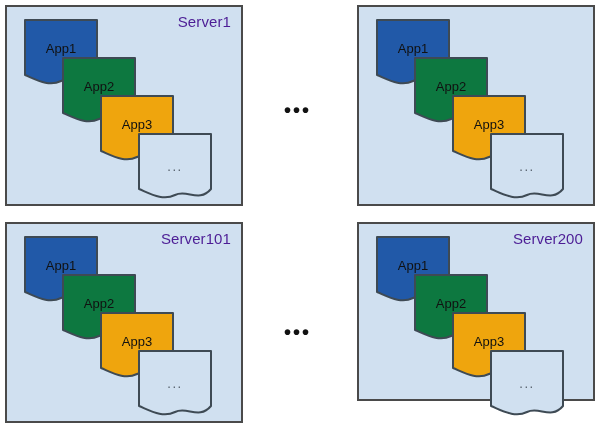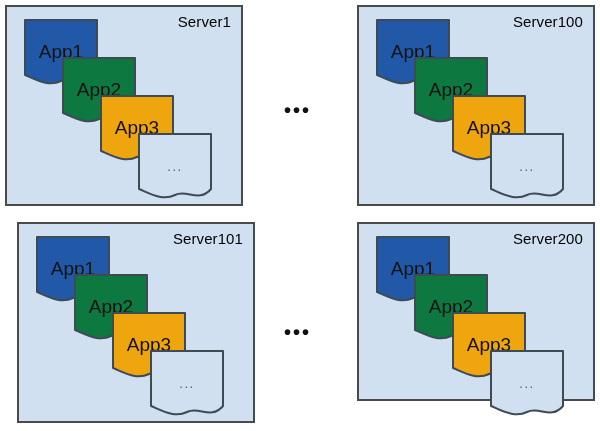--- a/index.html
+++ b/index.html
@@ -29,21 +29,21 @@
     box-sizing: border-box;
     background: #d0e0f0;
     border: 2px solid #4a4a4a;
   }
 
   .server-label {
     position: absolute;
     right: 10px;
     top: 6px;
     font-size: 15px;
-    color: #000000;
+    color: #4c1d95;
     font-family: "Liberation Sans", sans-serif;
     letter-spacing: 0.1px;
     white-space: nowrap;
   }
 
   .app-stack {
     position: absolute;
     left: 0;
     top: 0;
     width: 100%;
@@ -62,21 +62,21 @@
     height: 70px;
     overflow: visible;
   }
 
   .app-doc .app-label {
     position: absolute;
     left: 0;
     top: 22px;
     width: 74px;
     text-align: center;
-    font-size: 19px;
+    font-size: 13px;
     color: #111111;
     font-family: "Liberation Sans", sans-serif;
     pointer-events: none;
     white-space: nowrap;
   }
 
   .app-doc.ellipsis-doc .app-label {
     font-size: 13px;
     color: #55606b;
     letter-spacing: 1.5px;
@@ -120,49 +120,48 @@
         </div>
         <div class="app-doc ellipsis-doc" style="left: 131px; top: 126px; z-index: 13;">
           <svg viewBox="0 0 74 70">
             <path d="M1,1 L73,1 L73,56 C61,70 49,56 37,62 C25,68 13,61 1,56 Z" fill="#d0e0f0" stroke="#3e4a54" stroke-width="2" stroke-linejoin="round"></path>
           </svg>
           <span class="app-label" style="color: rgb(85, 96, 107);">...</span>
         </div>
       </div>
     </div>
     <div class="server-panel" style="left: 357px; top: 5px; width: 238px; height: 201px; background: rgb(208, 224, 240); border-color: rgb(74, 74, 74);">
-      <div class="server-label">Server100</div>
-      <div class="app-stack">
-        <div class="app-doc" style="left: 17px; top: 12px; z-index: 10;">
-          <svg viewBox="0 0 74 70">
-            <path d="M1,1 L73,1 L73,56 C61,70 49,56 37,62 C25,68 13,61 1,56 Z" fill="#2159a8" stroke="#3e4a54" stroke-width="2" stroke-linejoin="round"></path>
-          </svg>
-          <span class="app-label" style="color: rgb(17, 17, 17);">App1</span>
-        </div>
-        <div class="app-doc" style="left: 55px; top: 50px; z-index: 11;">
-          <svg viewBox="0 0 74 70">
-            <path d="M1,1 L73,1 L73,56 C61,70 49,56 37,62 C25,68 13,61 1,56 Z" fill="#0d7840" stroke="#3e4a54" stroke-width="2" stroke-linejoin="round"></path>
-          </svg>
-          <span class="app-label" style="color: rgb(17, 17, 17);">App2</span>
-        </div>
-        <div class="app-doc" style="left: 93px; top: 88px; z-index: 12;">
-          <svg viewBox="0 0 74 70">
-            <path d="M1,1 L73,1 L73,56 C61,70 49,56 37,62 C25,68 13,61 1,56 Z" fill="#efa50d" stroke="#3e4a54" stroke-width="2" stroke-linejoin="round"></path>
-          </svg>
-          <span class="app-label" style="color: rgb(17, 17, 17);">App3</span>
-        </div>
-        <div class="app-doc ellipsis-doc" style="left: 131px; top: 126px; z-index: 13;">
-          <svg viewBox="0 0 74 70">
-            <path d="M1,1 L73,1 L73,56 C61,70 49,56 37,62 C25,68 13,61 1,56 Z" fill="#d0e0f0" stroke="#3e4a54" stroke-width="2" stroke-linejoin="round"></path>
-          </svg>
-          <span class="app-label" style="color: rgb(85, 96, 107);">...</span>
-        </div>
-      </div>
-    </div>
-    <div class="server-panel" style="left: 5px; top: 222px; width: 238px; height: 201px; background: rgb(208, 224, 240); border-color: rgb(74, 74, 74); margin-left: 12px;">
+      <div class="app-stack">
+        <div class="app-doc" style="left: 17px; top: 12px; z-index: 10;">
+          <svg viewBox="0 0 74 70">
+            <path d="M1,1 L73,1 L73,56 C61,70 49,56 37,62 C25,68 13,61 1,56 Z" fill="#2159a8" stroke="#3e4a54" stroke-width="2" stroke-linejoin="round"></path>
+          </svg>
+          <span class="app-label" style="color: rgb(17, 17, 17);">App1</span>
+        </div>
+        <div class="app-doc" style="left: 55px; top: 50px; z-index: 11;">
+          <svg viewBox="0 0 74 70">
+            <path d="M1,1 L73,1 L73,56 C61,70 49,56 37,62 C25,68 13,61 1,56 Z" fill="#0d7840" stroke="#3e4a54" stroke-width="2" stroke-linejoin="round"></path>
+          </svg>
+          <span class="app-label" style="color: rgb(17, 17, 17);">App2</span>
+        </div>
+        <div class="app-doc" style="left: 93px; top: 88px; z-index: 12;">
+          <svg viewBox="0 0 74 70">
+            <path d="M1,1 L73,1 L73,56 C61,70 49,56 37,62 C25,68 13,61 1,56 Z" fill="#efa50d" stroke="#3e4a54" stroke-width="2" stroke-linejoin="round"></path>
+          </svg>
+          <span class="app-label" style="color: rgb(17, 17, 17);">App3</span>
+        </div>
+        <div class="app-doc ellipsis-doc" style="left: 131px; top: 126px; z-index: 13;">
+          <svg viewBox="0 0 74 70">
+            <path d="M1,1 L73,1 L73,56 C61,70 49,56 37,62 C25,68 13,61 1,56 Z" fill="#d0e0f0" stroke="#3e4a54" stroke-width="2" stroke-linejoin="round"></path>
+          </svg>
+          <span class="app-label" style="color: rgb(85, 96, 107);">...</span>
+        </div>
+      </div>
+    </div>
+    <div class="server-panel" style="left: 5px; top: 222px; width: 238px; height: 201px; background: rgb(208, 224, 240); border-color: rgb(74, 74, 74);">
       <div class="server-label">Server101</div>
       <div class="app-stack">
         <div class="app-doc" style="left: 17px; top: 12px; z-index: 10;">
           <svg viewBox="0 0 74 70">
             <path d="M1,1 L73,1 L73,56 C61,70 49,56 37,62 C25,68 13,61 1,56 Z" fill="#2159a8" stroke="#3e4a54" stroke-width="2" stroke-linejoin="round"></path>
           </svg>
           <span class="app-label" style="color: rgb(17, 17, 17);">App1</span>
         </div>
         <div class="app-doc" style="left: 55px; top: 50px; z-index: 11;">
           <svg viewBox="0 0 74 70">

